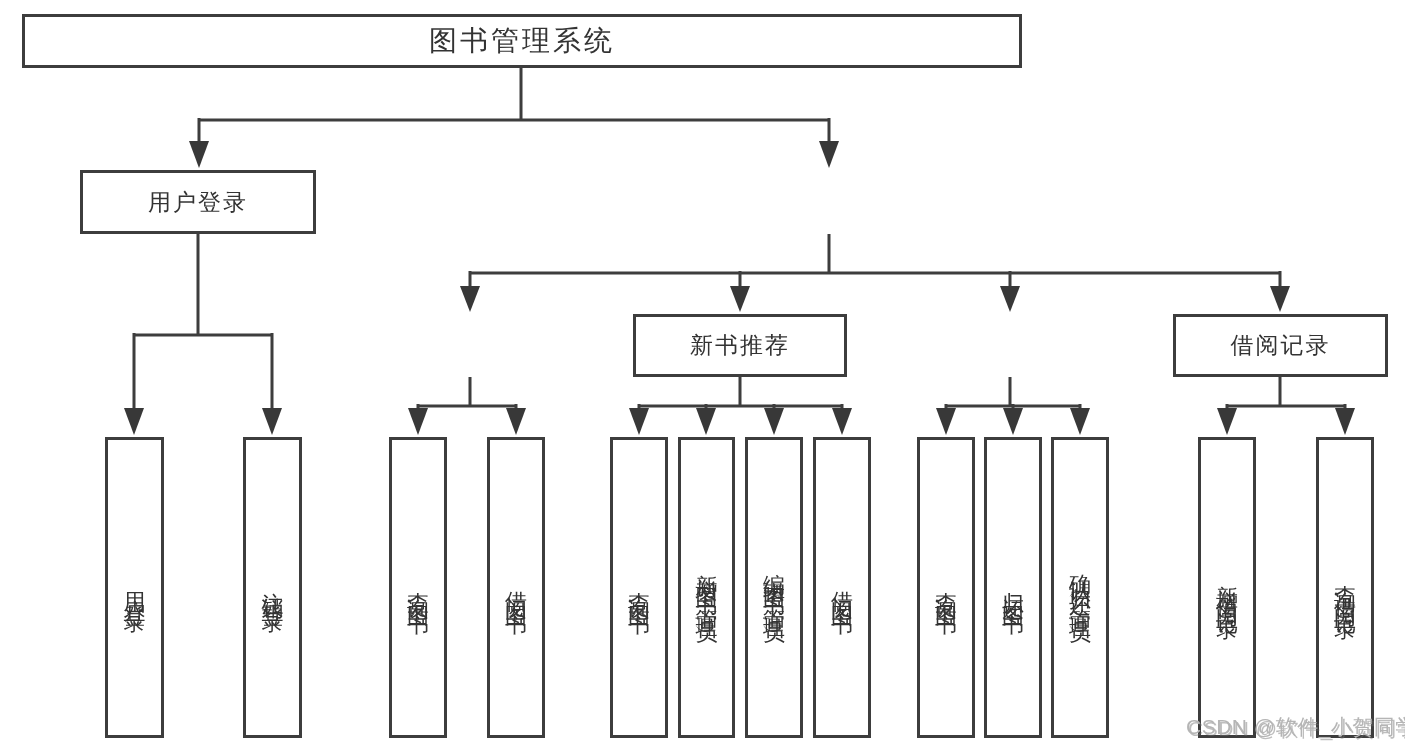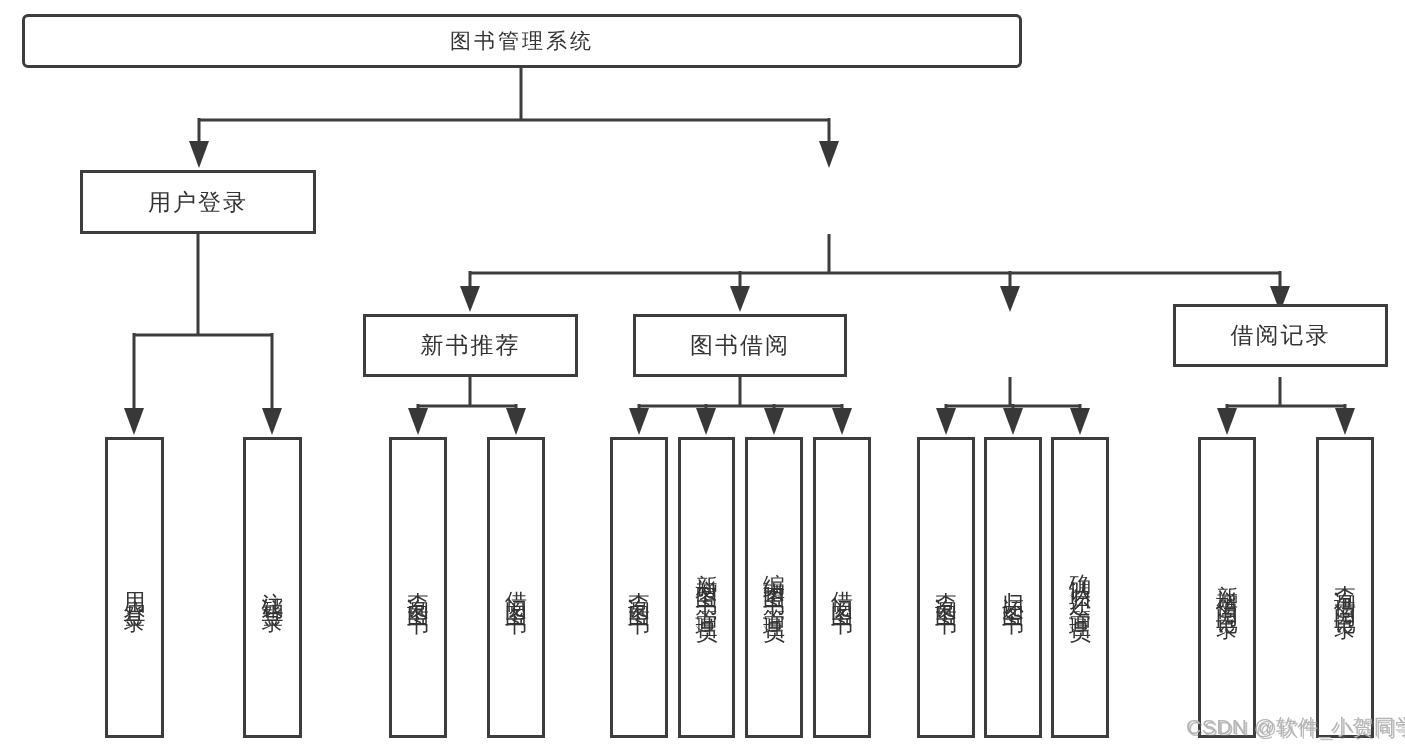--- a/index.html
+++ b/index.html
@@ -26,41 +26,40 @@
     align-items: center;
     justify-content: center;
     text-align: center;
   }
   .node {
     font-size: 23px;
     letter-spacing: 2px;
     white-space: nowrap;
   }
   .root-node {
-    font-size: 21px;
+    font-size: 28px;
     letter-spacing: 3px;
-    border-radius: 6px;
   }
   .leaf {
     writing-mode: vertical-rl;
     text-orientation: mixed;
     font-size: 22px;
     letter-spacing: 7px;
     line-height: 1;
     top: 437px;
     height: 301px;
   }
   
   #n-root { left: 22px;   top: 14px;  width: 1000px; height: 54px; }
   #n-user { left: 80px;   top: 170px; width: 236px;  height: 64px; }
   #n-book { left: 713px;  top: 170px; width: 232px;  height: 64px; }
   #n-rec  { left: 363px;  top: 314px; width: 215px;  height: 63px; }
   #n-bor  { left: 633px;  top: 314px; width: 214px;  height: 63px; }
   #n-cur  { left: 903px;  top: 314px; width: 215px;  height: 63px; }
-  #n-rcd  { left: 1173px; top: 304px; width: 215px;  height: 63px; }
+  #n-rcd  { left: 1173px; top: 314px; width: 215px;  height: 63px; }
   #lf-a1 { left: 105px;  width: 59px; }
   #lf-a2 { left: 243px;  width: 59px; }
   #lf-b1 { left: 389px;  width: 58px; }
   #lf-b2 { left: 487px;  width: 58px; }
   #lf-c1 { left: 610px;  width: 58px; }
   #lf-c2 { left: 678px;  width: 57px; }
   #lf-c3 { left: 745px;  width: 58px; }
   #lf-c4 { left: 813px;  width: 58px; }
   #lf-d1 { left: 917px;  width: 58px; }
   #lf-d2 { left: 984px;  width: 58px; }
@@ -114,22 +113,21 @@
       <polygon points="1070,408 1090,408 1080,435"></polygon>
       <polygon points="1217,408 1237,408 1227,435"></polygon>
       <polygon points="1335,408 1355,408 1345,435"></polygon>
     </g>
   </svg>
 
   <div class="box node root-node" id="n-root">图书管理系统</div>
 
   <div class="box node" id="n-user">用户登录</div>
 
-  <div class="box node" id="n-rec">新书推荐</div>
-  <div class="box node" id="n-bor">图书借阅</div>
+  <div class="box node" id="n-bor">新书推荐</div>
   <div class="box node" id="n-rcd">借阅记录</div>
 
   <div class="box leaf" id="lf-a1">用户登录</div>
   <div class="box leaf" id="lf-a2">注销登录</div>
 
   <div class="box leaf" id="lf-b1">查询图书</div>
   <div class="box leaf" id="lf-b2">借阅图书</div>
 
   <div class="box leaf" id="lf-c1">查询图书</div>
   <div class="box leaf" id="lf-c2">新增图书（管理员）</div>

